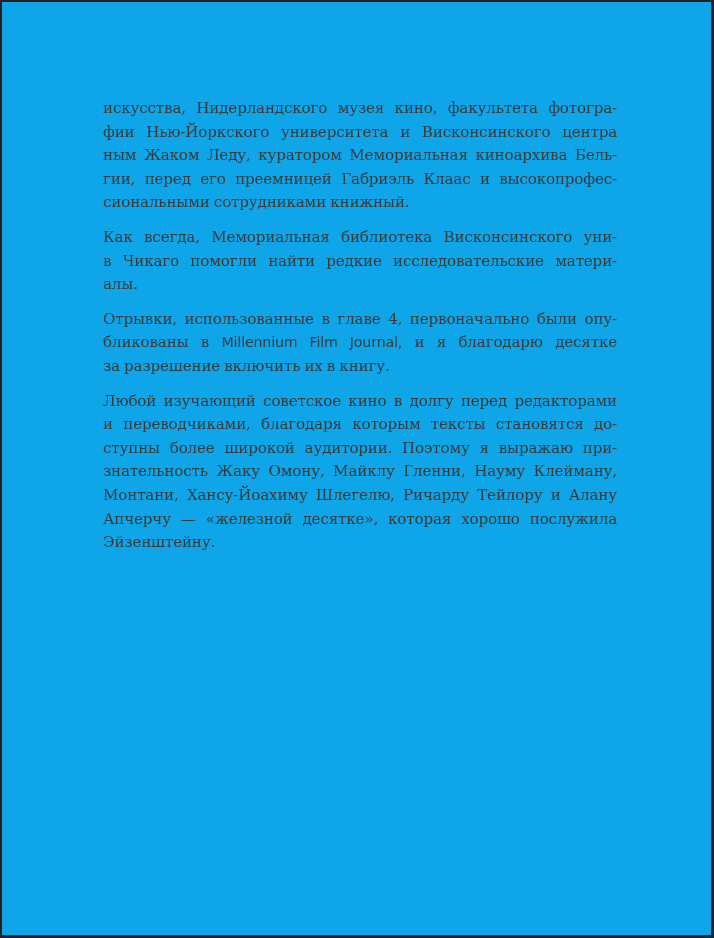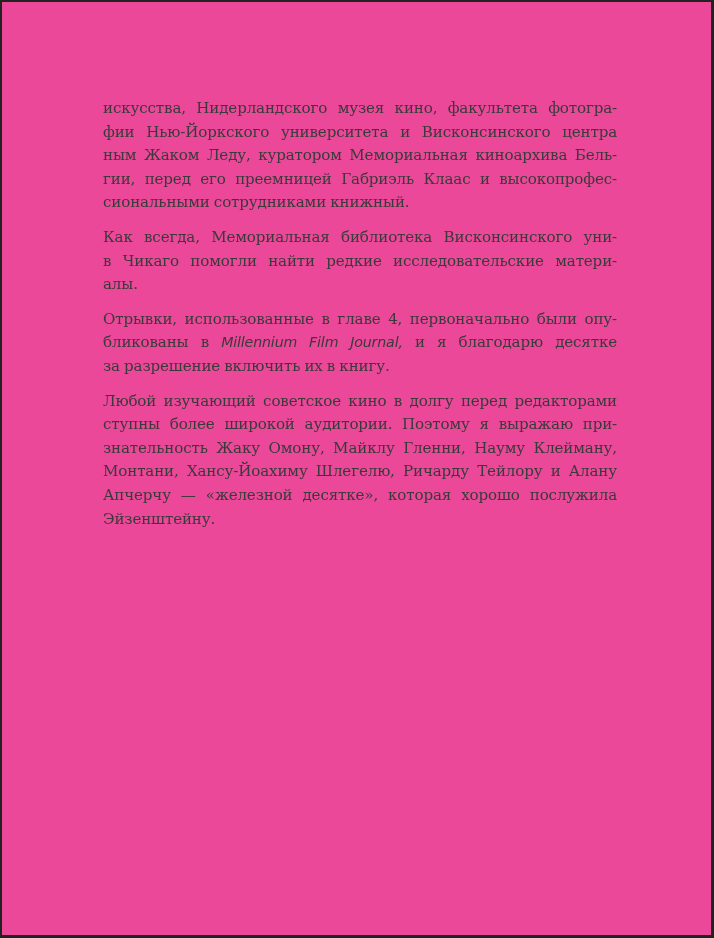--- a/index.html
+++ b/index.html
@@ -10,21 +10,21 @@
     body {
       width: 714px;
       height: 938px;
       overflow: hidden;
     }
     .page {
       position: relative;
       box-sizing: border-box;
       width: 714px;
       height: 938px;
-      background: #ec4899;
+      background: #0ea5e9;
       border-left: 2px solid #222222;
       border-top: 2px solid #222222;
       border-right: 3px solid #222222;
       border-bottom: 3px solid #222222;
     }
     .text-block {
       position: absolute;
       left: 101px;
       top: 95px;
       width: 514px;
@@ -43,21 +43,20 @@
     .line {
       display: block;
       text-align: justify;
       text-align-last: justify;
       white-space: normal;
     }
     .line.last {
       text-align-last: left;
     }
     .italic {
-      font-style: italic;
       font-family: "DejaVu Sans", "Liberation Sans", sans-serif;
       font-size: 14.2px;
     }
   </style>
 </head>
 <body>
 
 <div class="page">
   <div class="text-block">
 
@@ -76,20 +75,21 @@
     </p>
 
     <p class="para">
       <span class="line">Отрывки, использованные в главе 4, первоначально были опу-</span>
       <span class="line"><span>бликованы в </span><span class="italic">Millennium Film Journal,</span><span> и я благодарю десятке</span></span>
       <span class="line last">за разрешение включить их в книгу.</span>
     </p>
 
     <p class="para">
       <span class="line">Любой изучающий советское кино в долгу перед редакторами</span>
+      <span class="line">и переводчиками, благодаря которым тексты становятся до-</span>
       <span class="line">ступны более широкой аудитории. Поэтому я выражаю при-</span>
       <span class="line">знательность Жаку Омону, Майклу Гленни, Науму Клейману,</span>
       <span class="line">Монтани, Хансу-Йоахиму Шлегелю, Ричарду Тейлору и Алану</span>
       <span class="line">Апчерчу — «железной десятке», которая хорошо послужила</span>
       <span class="line last">Эйзенштейну.</span>
     </p>
 
   </div>
 </div>
 

